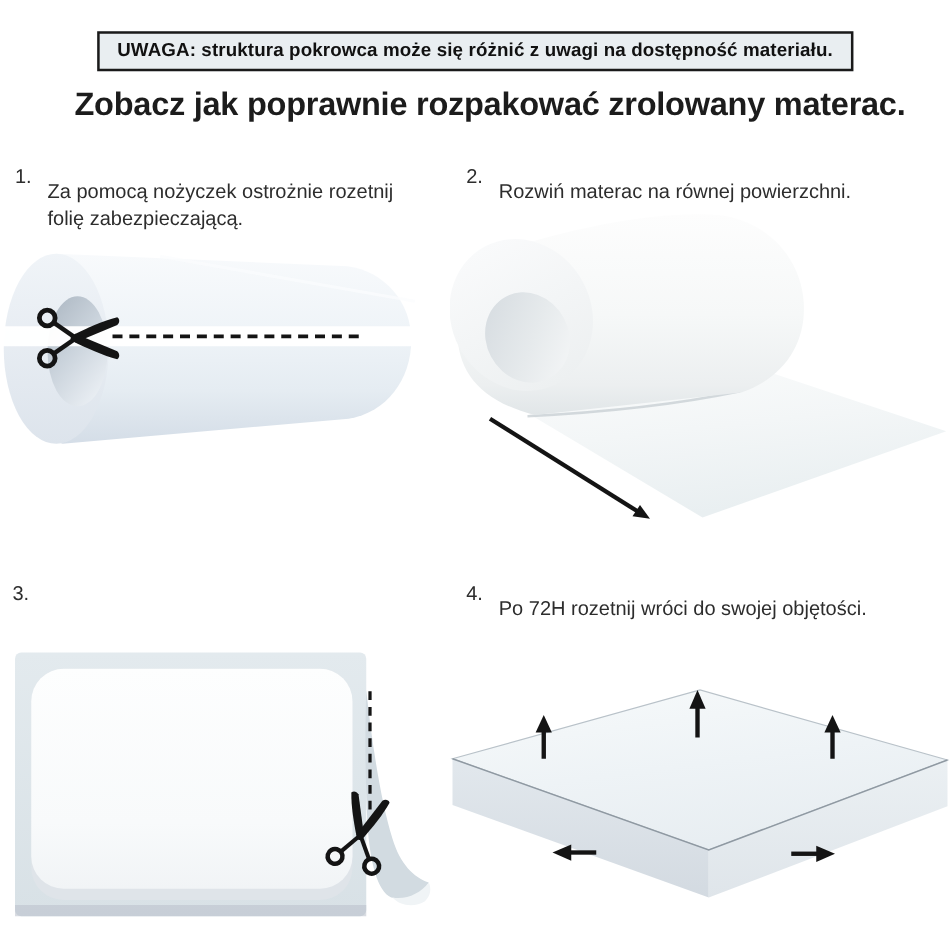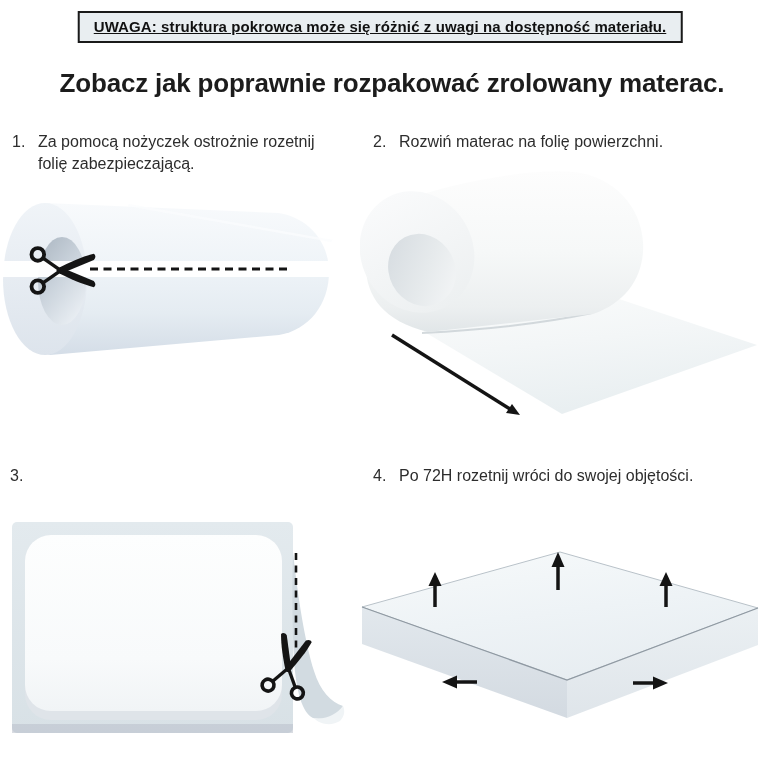--- a/index.html
+++ b/index.html
@@ -1,33 +1,33 @@
 <!DOCTYPE html>
 <html><head>
 <meta charset="utf-8">
 <style>
   html,body { margin:0; padding:0; background:#fff; }
   .page {
     position:relative; width:760px; height:760px; background:#ffffff;
     font-family:"Liberation Sans","DejaVu Sans",sans-serif; overflow:hidden;
   }
   .notice {
-    position:absolute; top:11px; left:50%; transform:translateX(-50%);
+    position:absolute; top:25px; left:50%; transform:translateX(-50%);
     background:#e9eef1; border:2px solid #1a1a1a;
     padding:5px 14px 6px; font-weight:bold; font-size:15px; color:#111;
-    white-space:nowrap; letter-spacing:0.1px;text-decoration:underline;
+    white-space:nowrap; letter-spacing:0.1px;
   }
   .title {
     position:absolute; top:56px; left:0; width:100%; margin:12px;
     text-align:center; font-size:26px; font-weight:bold; color:#1c1c1c;
     letter-spacing:-0.2px;
   }
   .step { position:absolute; display:flex; font-size:16px; line-height:21.5px; color:#2d2d2d; }
   .step .num { width:26px; flex:none; }
-  .step .txt { white-space:nowrap; }
+  .step .txt { white-space:nowrap;margin-top:12px; }
   .step.s1 { left:12px; top:131px; }
   .step.s1 .txt { white-space:normal; max-width:290px; }
   .step.s2 { left:373px; top:131px; }
   .step.s3 { left:10px; top:465px; }
   .step.s4 { left:373px; top:465px; }
   svg.illus { position:absolute; display:block; }
   .illus1 { left:0;   top:183px; }
   .illus2 { left:360px; top:163px; }
   .illus3 { left:0;   top:510px; }
   .illus4 { left:360px; top:528px; }
@@ -42,21 +42,21 @@
   </div>
 
   <h1 class="title">Zobacz jak poprawnie rozpakować zrolowany materac.</h1>
 
   <div class="step s1">
     <span class="num">1.</span>
     <span class="txt">Za pomocą nożyczek ostrożnie rozetnij folię zabezpieczającą.</span>
   </div>
   <div class="step s2">
     <span class="num">2.</span>
-    <span class="txt">Rozwiń materac na folię powierzchni.</span>
+    <span class="txt">Rozwiń materac na równej powierzchni.</span>
   </div>
   <div class="step s3">
     <span class="num">3.</span>
   </div>
   <div class="step s4">
     <span class="num">4.</span>
     <span class="txt">Po 72H rozetnij wróci do swojej objętości.</span>
   </div>
 
   <svg class="illus illus1" width="340" height="215" viewBox="0 0 340 215">

